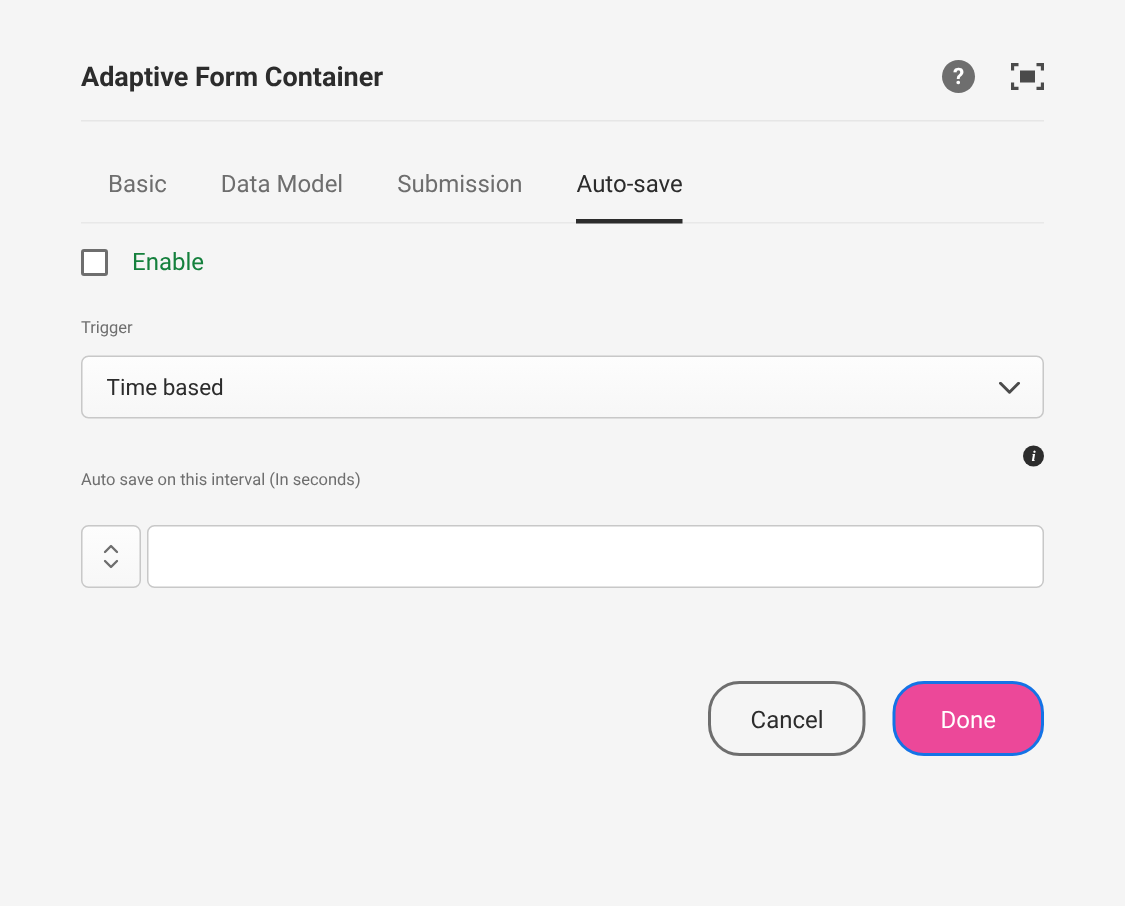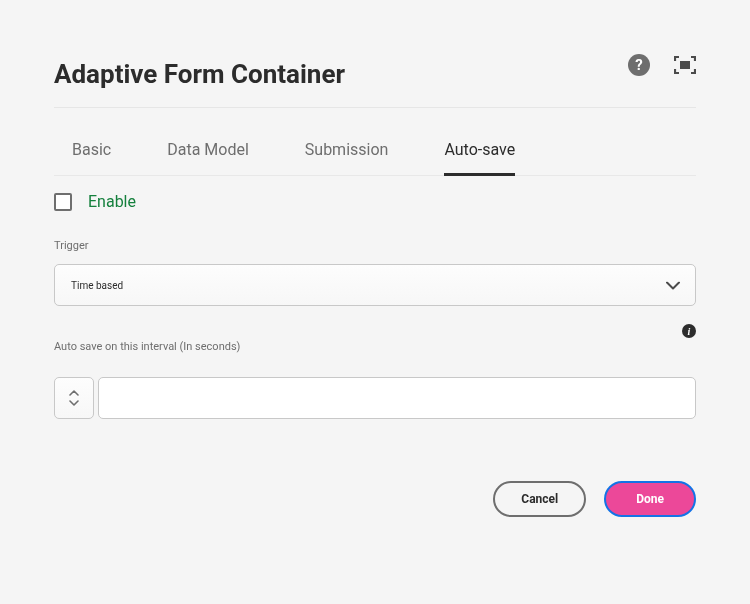--- a/index.html
+++ b/index.html
@@ -14,24 +14,23 @@
       padding: 40px 54px 30px 54px;
     }
     .header {
       display: flex;
       align-items: center;
       justify-content: space-between;
       padding-bottom: 18px;
       border-bottom: 1px solid #e6e6e6;
     }
     .title {
-      font-size: 26px;
+      font-size: 18px;
       font-weight: 700;
       color: #2c2c2c;
-      margin-top: 19px;
     }
     .header-icons {
       display: flex;
       align-items: center;
       gap: 24px;
     }
     .help-icon {
       width: 22px;
       height: 22px;
       background: #6e6e6e;
@@ -46,21 +45,21 @@
     }
     .fullscreen-icon {
       width: 22px;
       height: 18px;
       cursor: pointer;
       position: relative;
     }
     .fullscreen-icon svg { display: block; }
     .tabs {
       display: flex;
-      gap: 56px;
+      gap: 36px;
       padding-left: 18px;
       padding-top: 32px;
       border-bottom: 1px solid #e8e8e8;
     }
     .tab {
       font-size: 16px;
       color: #6e6e6e;
       padding-bottom: 14px;
       cursor: pointer;
       border-bottom: 3px solid transparent;
@@ -103,21 +102,21 @@
       position: relative;
       width: 100%;
     }
     .select {
       width: 100%;
       height: 42px;
       border: 1px solid #c8c8c8;
       border-radius: 5px;
       background: linear-gradient(#fdfdfd, #f7f7f7);
       padding: 0 44px 0 16px;
-      font-size: 10px;
+      font-size: 15px;
       color: #2c2c2c;
       appearance: none;
       cursor: pointer;
       display: flex;
       align-items: center;
     }
     .select-caret {
       position: absolute;
       right: 16px;
       top: 50%;
@@ -174,25 +173,25 @@
       font-size: 15px;
       margin-left: 4px;
     }
     .footer {
       display: flex;
       justify-content: flex-end;
       gap: 18px;
       padding-top: 62px;
     }
     .btn {
-      height: 36px;
+      height: 50px;
       padding: 0 26px;
       border-radius: 21px;
-      font-size: 12px;
-      font-weight: 700;
+      font-size: 16px;
+      font-weight: 400;
       cursor: pointer;
       display: flex;
       align-items: center;
       justify-content: center;
     }
     .btn-secondary {
       background: #f5f5f5;
       border: 2px solid #6e6e6e;
       color: #2c2c2c;
     }

